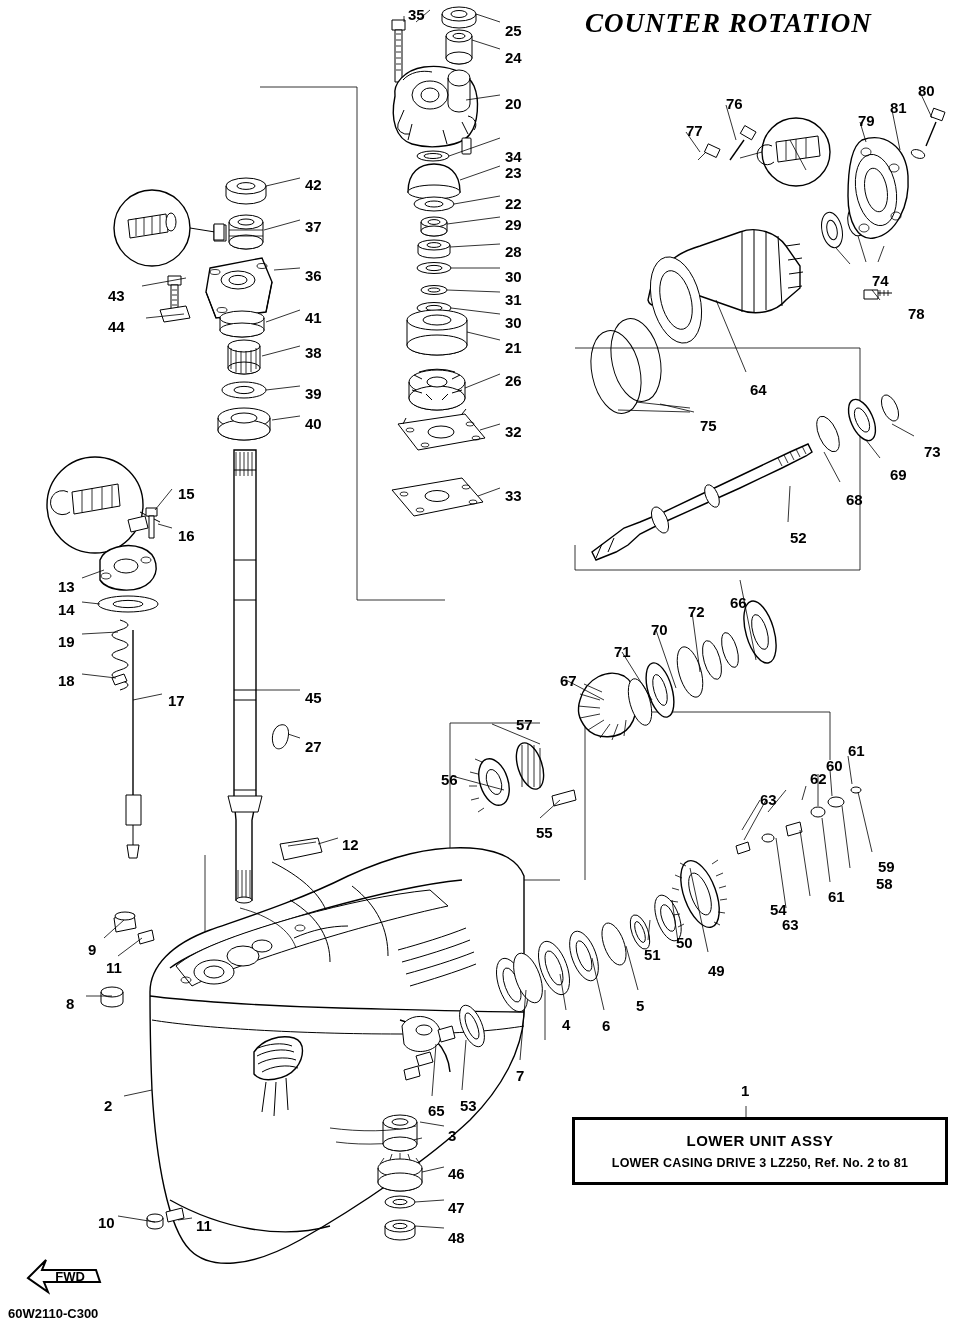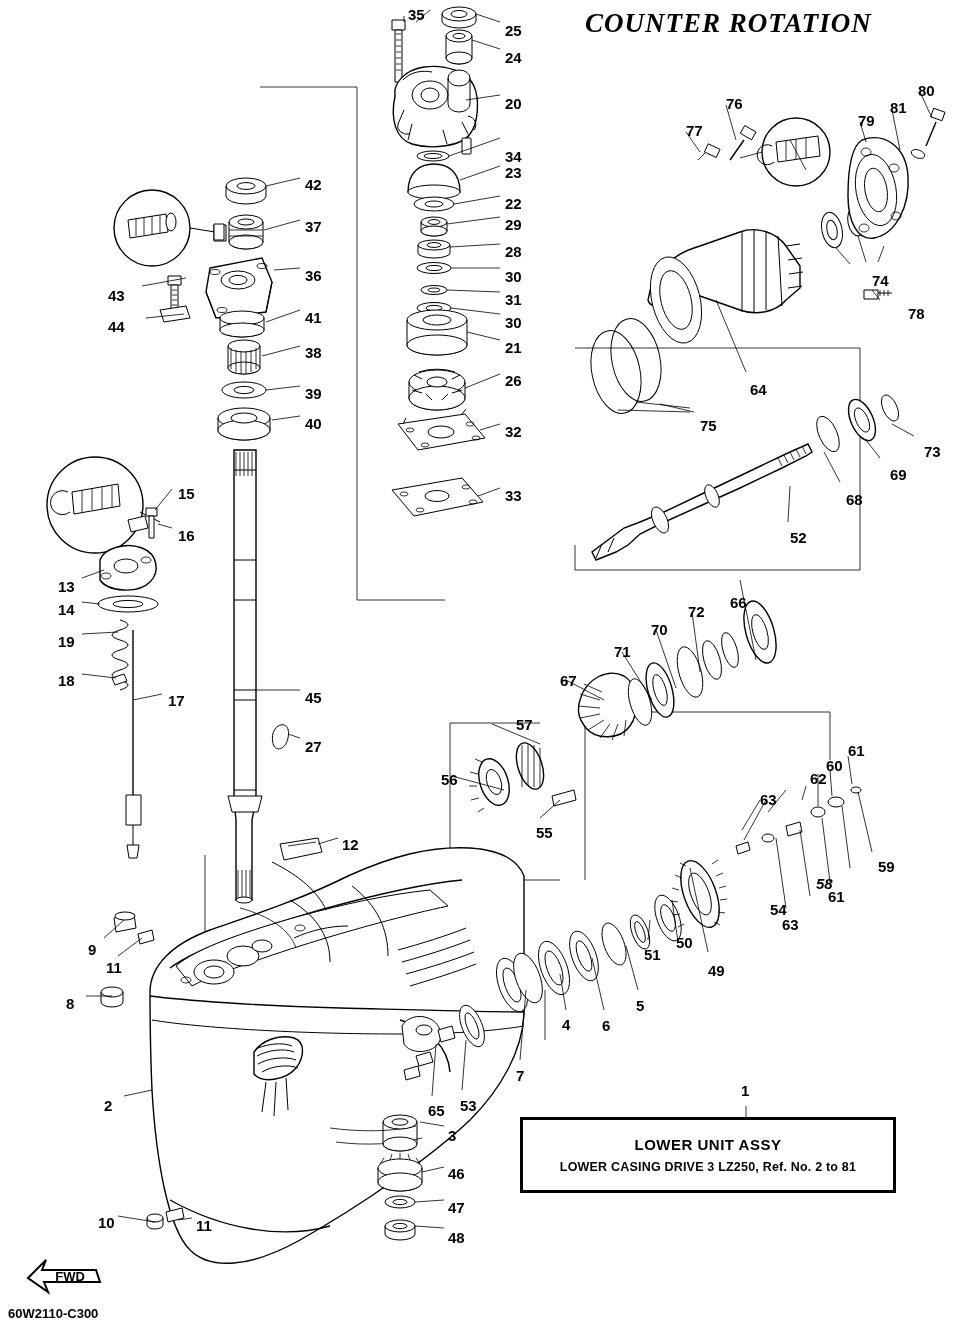--- a/index.html
+++ b/index.html
@@ -492,21 +492,21 @@
                           M318,844 L338,838
                           M124,920 L104,938 M142,938 L118,956 M112,996 L86,996
                           M152,1090 L124,1096
                           M155,1222 L118,1216 M178,1220 L192,1218"></path>
 
     <path class="thin" d="M746,1106 L746,1126"></path>
   </svg>
 
   <div class="title" style="left:585px;top:8px;">COUNTER  ROTATION</div>
 
-  <div class="legend" style="left:520px;top:1117px;width:376px;height:76px;">
+  <div class="legend" style="left:572px;top:1117px;width:376px;height:68px;">
     <div class="inner">
       <div class="l1">LOWER  UNIT  ASSY</div>
       <div class="l2">LOWER CASING DRIVE 3 LZ250, Ref. No. 2 to 81</div>
     </div>
   </div>
   <div class="callout" style="left:741px;top:1082px;">1</div>
 
   <div class="fwd" style="left:26px;top:1248px;">
     <svg width="76" height="48" viewBox="0 0 76 48">
       <path d="M2,30 L20,12 L16,22 L70,22 L74,34 L18,34 L22,44 Z" fill="#fff" stroke="#000" stroke-width="2"></path>
@@ -568,21 +568,21 @@
       <div class="callout" style="left: 562px; top: 1016px;">4</div>
       <div class="callout" style="left: 602px; top: 1017px;">6</div>
       <div class="callout" style="left: 636px; top: 997px;">5</div>
       <div class="callout" style="left: 644px; top: 946px;">51</div>
       <div class="callout" style="left: 676px; top: 934px;">50</div>
       <div class="callout" style="left: 708px; top: 962px;">49</div>
       <div class="callout" style="left: 760px; top: 791px;">63</div>
       <div class="callout" style="left: 782px; top: 916px;">63</div>
       <div class="callout" style="left: 770px; top: 901px;">54</div>
       <div class="callout" style="left: 828px; top: 888px;">61</div>
-      <div class="callout" style="left: 816px; top: 875px; font-style: italic;">58</div>
+      <div class="callout" style="left: 876px; top: 875px;">58</div>
       <div class="callout" style="left: 878px; top: 858px;">59</div>
       <div class="callout" style="left: 810px; top: 770px;">62</div>
       <div class="callout" style="left: 826px; top: 757px;">60</div>
       <div class="callout" style="left: 848px; top: 742px;">61</div>
       <div class="callout" style="left: 441px; top: 771px;">56</div>
       <div class="callout" style="left: 536px; top: 824px;">55</div>
       <div class="callout" style="left: 487px; top: 716px; margin-left: 29px;">57</div>
       <div class="callout" style="left: 560px; top: 672px;">67</div>
       <div class="callout" style="left: 614px; top: 643px;">71</div>
       <div class="callout" style="left: 651px; top: 621px;">70</div>

